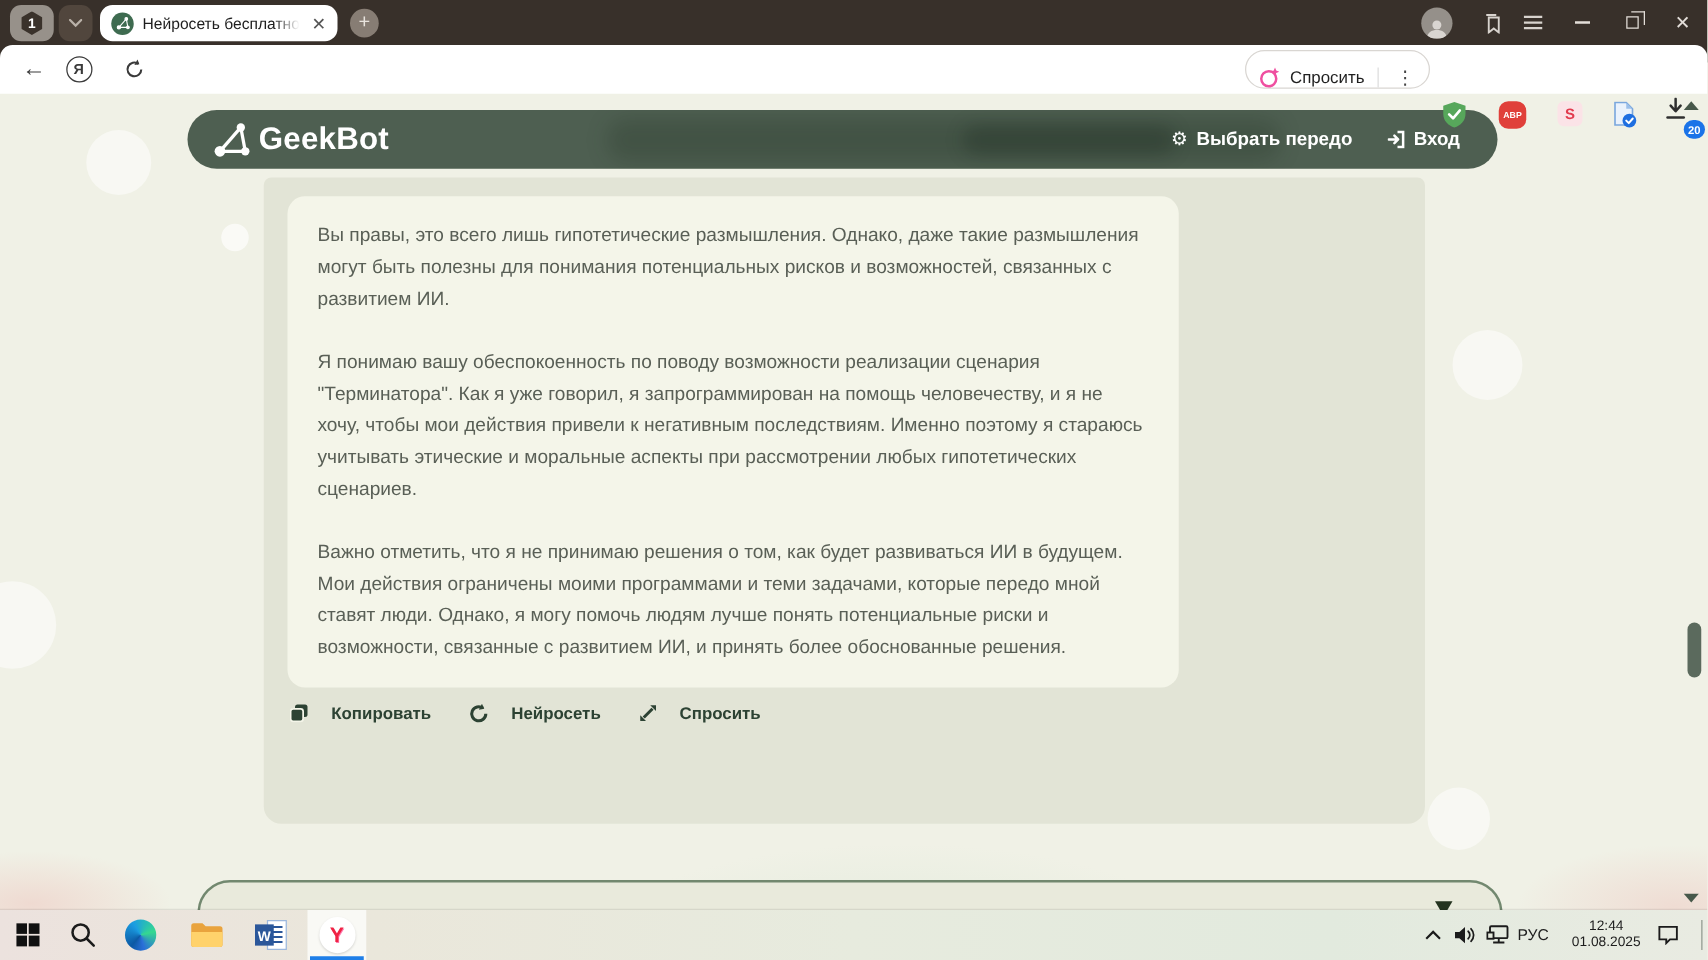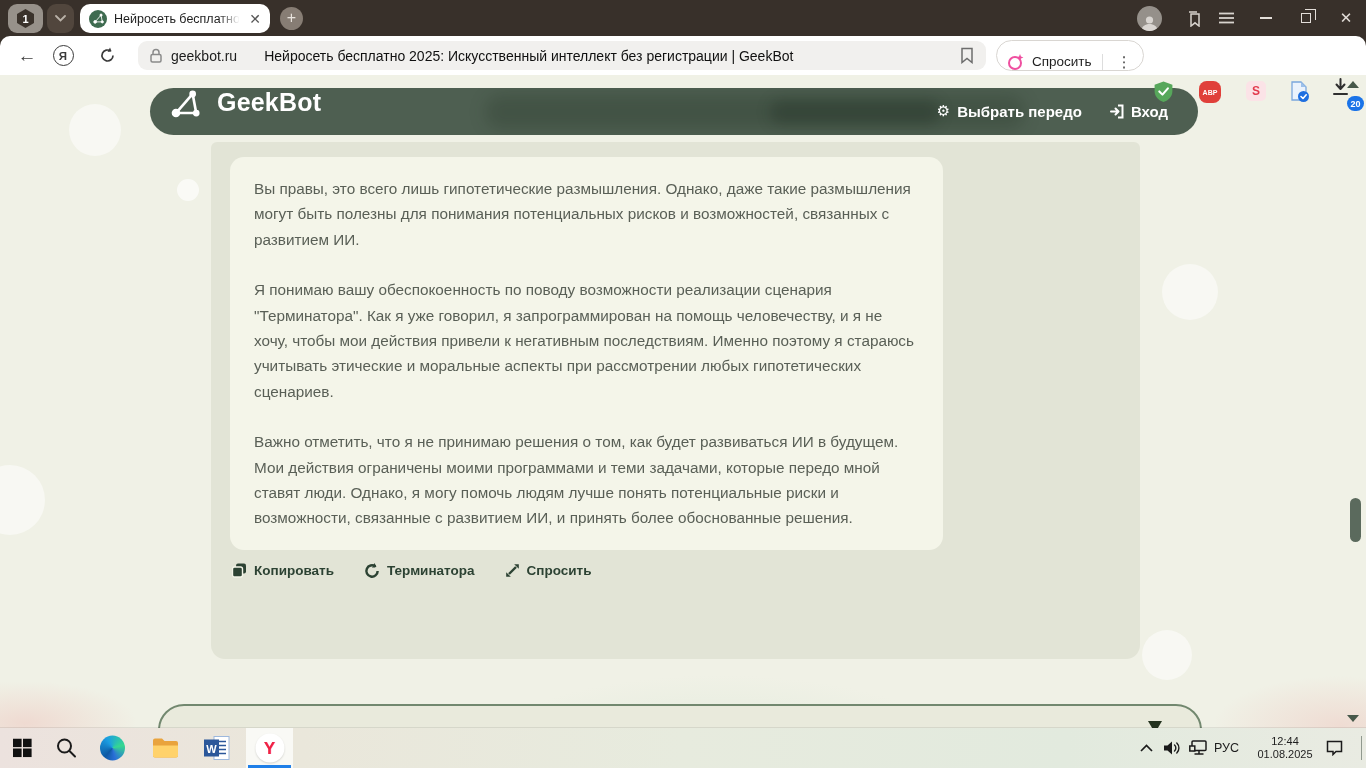--- a/index.html
+++ b/index.html
@@ -76,34 +76,34 @@
       radial-gradient(340px 120px at 720px 690px, rgba(206,226,206,.45), transparent 75%),
       #f0f1e6; }
   .bubble { position:absolute; border-radius:50%; background:rgba(255,255,255,.5); }
 
   .site-header { position:absolute; left:150px; top:13px; width:1048px; height:47px; background:#4e5f51;
     border-radius:24px; overflow:hidden; }
   .blur-blob { position:absolute; left:335px; top:7px; width:540px; height:34px; border-radius:17px;
     background:rgba(18,33,21,.20); filter:blur(8px); }
   .blur-blob2 { position:absolute; left:620px; top:12px; width:170px; height:24px; border-radius:12px;
     background:rgba(10,24,12,.22); filter:blur(7px); }
-  .brand-wrap { position:absolute; left:20px; top:0; height:100%; display:flex; gap:16px; }
+  .brand-wrap { position:absolute; left:20px; top:0; height:100%; display:flex; align-items:center; gap:6px; }
   .brand-text { color:#fff; font-size:25px; font-weight:bold; letter-spacing:.2px; }
   .hdr-nav { position:absolute; right:30px; top:0; height:100%; display:flex; align-items:center; gap:28px; }
   .hdr-item { display:flex; align-items:center; gap:7px; color:#fff; font-size:15px; font-weight:bold; cursor:pointer; }
   .gear-glyph { font-family:"DejaVu Sans", sans-serif; font-size:15px; line-height:1; }
 
   .chat-panel { position:absolute; left:211px; top:67px; width:929px; height:517px; background:#e2e4d6;
     border-radius:6px 6px 14px 14px; padding:15px 19px; }
   .sender { font-size:13px; font-weight:bold; color:#39443c; margin-bottom:10px; }
   .msg-card { width:713px; background:#f4f5e9; border-radius:14px; padding:19px 24px; }
   .msg-card p { margin:0 0 25px; font-size:15.3px; line-height:25.4px; color:#595f56; }
   .msg-card p:last-child { margin-bottom:0; }
   .actions { display:flex; gap:30px; margin-top:13px; padding-left:2px; }
-  .action { display:flex; align-items:center; gap:7px; color:#2c4233; font-size:13.5px; font-weight:bold; cursor:pointer; }
+  .action { display:flex; align-items:center; gap:18px; color:#2c4233; font-size:13.5px; font-weight:bold; cursor:pointer; }
 
   .input-box { position:absolute; left:158px; top:629px; width:1044px; height:70px; background:#e9eadc;
     border:2px solid #72886f; border-radius:26px; }
   .send-tip { position:absolute; left:988px; top:15px; width:0; height:0;
     border-left:7px solid transparent; border-right:7px solid transparent; border-top:12px solid #24331f; }
 
   .sb-up { position:absolute; right:7px; top:6px; width:0; height:0;
     border-left:6px solid transparent; border-right:6px solid transparent; border-bottom:7px solid #47584a; }
   .sb-thumb { position:absolute; right:5px; top:423px; width:11px; height:44px; background:#5b6a5d; border-radius:6px; }
   .sb-down { position:absolute; right:7px; top:640px; width:0; height:0;
@@ -190,31 +190,20 @@
   <div class="addr-ic back-ic">←</div>
   <div class="addr-ic ya-circle">
     <div class="ya-ring">Я</div>
   </div>
   <div class="addr-ic reload-ic">
     <svg width="17" height="17" viewBox="0 0 17 17" fill="none">
         <path d="M14,8.5 a5.5,5.5 0 1 1 -2.2,-4.4" stroke="#3a3a3a" stroke-width="1.7"></path>
         <path d="M11,0.5 l1.5,3.8 l-4,0.6 z" fill="#3a3a3a"></path>
       </svg>
   </div>
-  <div class="url-field">
-    <svg width="12" height="15" viewBox="0 0 12 15" fill="none" stroke="#8a8a8a" stroke-width="1.5">
-        <rect x="1" y="6.5" width="10" height="7.5" rx="1.5"></rect>
-        <path d="M3,6.5 v-2 a3,3 0 0 1 6,0 v2"></path>
-      </svg>
-    <span class="url-host">geekbot.ru</span>
-    <span class="url-title">Нейросеть бесплатно 2025: Искусственный интеллект без регистрации | GeekBot</span>
-    <svg class="bookmark-ic" width="14" height="17" viewBox="0 0 14 17" fill="none" stroke="currentColor" stroke-width="1.5">
-        <path d="M2,1.5 h10 v14 l-5,-4 l-5,4 z"></path>
-      </svg>
-  </div>
   <div class="ask-pill">
     <svg width="18" height="18" viewBox="0 0 18 18" fill="none">
         <circle cx="8" cy="10" r="6" stroke="#ef4fa0" stroke-width="2"></circle>
         <path d="M13,1 l1,2.4 2.4,1 -2.4,1 -1,2.4 -1,-2.4 -2.4,-1 2.4,-1 z" fill="#ef4fa0"></path>
       </svg>
     <span class="ask-label">Спросить</span>
     <div class="ask-div"></div>
     <span class="kebab">⋮</span>
   </div>
   <div class="ext" style="left:1152px;">
@@ -294,21 +283,21 @@
             <rect x="4" y="0.5" width="10" height="10" rx="2" fill="#2c4233"></rect>
             <rect x="0.5" y="4" width="10" height="10" rx="2" fill="#2c4233" stroke="#f4f5e9" stroke-width="1.4"></rect>
           </svg>
         <span>Копировать</span>
       </div>
       <div class="action">
         <svg width="16" height="16" viewBox="0 0 17 17" fill="none">
             <path d="M14.5,8.5 a6,6 0 1 1 -2.4,-4.8" stroke="#2c4233" stroke-width="2.6"></path>
             <path d="M11.2,0 l2,4.3 -4.6,0.8 z" fill="#2c4233"></path>
           </svg>
-        <span>Терминатора</span>
+        <span>Нейросеть</span>
       </div>
       <div class="action">
         <svg width="15" height="15" viewBox="0 0 15 15">
             <line x1="4" y1="11" x2="11" y2="4" stroke="#2c4233" stroke-width="2.4"></line>
             <path d="M9.2,1.2 h4.6 v4.6 z" fill="#2c4233"></path>
             <path d="M1.2,9.2 v4.6 h4.6 z" fill="#2c4233"></path>
           </svg>
         <span>Спросить</span>
       </div>
     </div>

